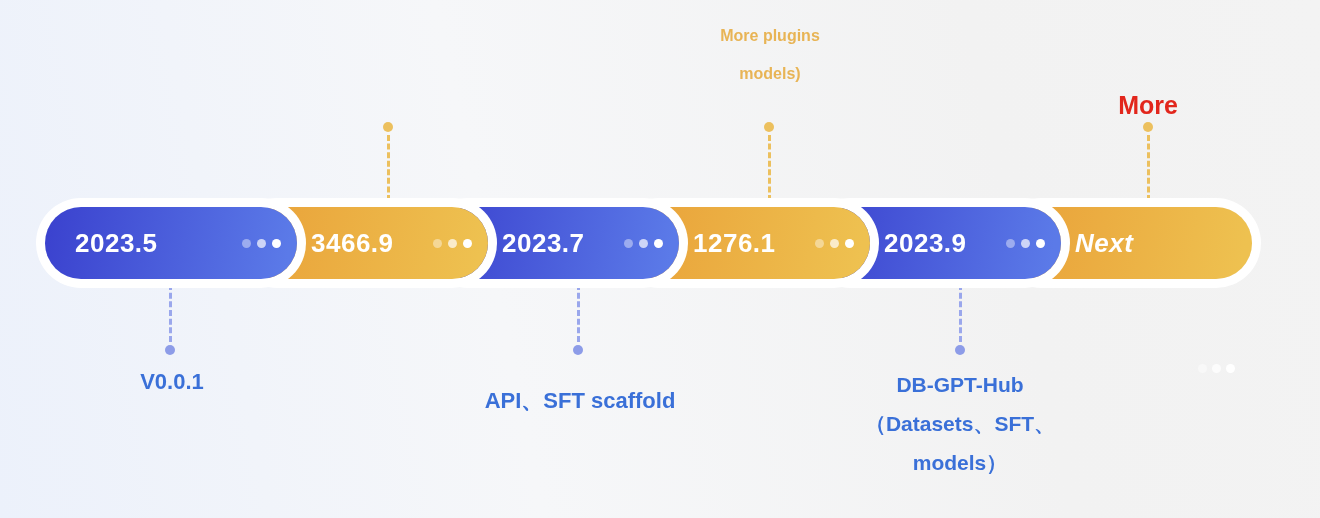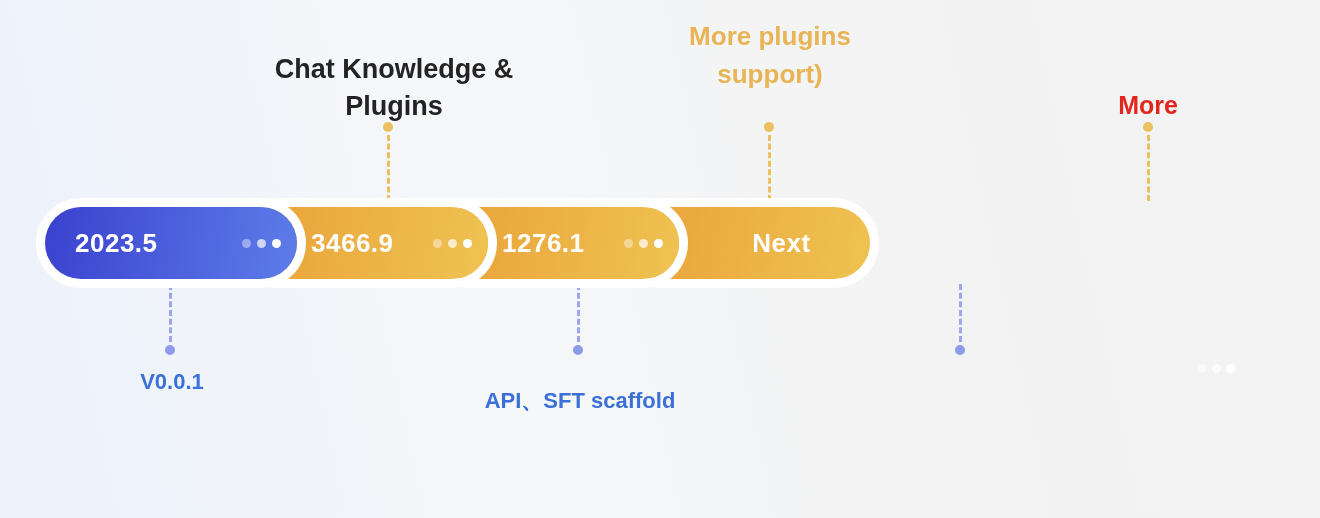--- a/index.html
+++ b/index.html
@@ -22,21 +22,21 @@
   .pill.blue { background:linear-gradient(100deg, #3a41ce 0%, #5b7ae8 95%); }
   .pill.gold { background:linear-gradient(100deg, #e9a038 0%, #eec150 95%); }
   .pill-first { width:252px; padding-left:30px; }
   .pill-mid   { width:247px; margin-left:-56px; padding-left:70px; }
   .timeline .pill:nth-child(1){ z-index:6; }
   .timeline .pill:nth-child(2){ z-index:5; }
   .timeline .pill:nth-child(3){ z-index:4; }
   .timeline .pill:nth-child(4){ z-index:3; }
   .timeline .pill:nth-child(5){ z-index:2; }
   .timeline .pill:nth-child(6){ z-index:1; }
-  .pill-next { justify-content:center; padding-right:0; }
+  .pill-next { justify-content:flex-start; padding-right:0;font-style:italic; }
   .pill .date {
     font-size:26px; font-weight:bold; color:#ffffff; letter-spacing:.5px;
     white-space:nowrap;
   }
   .pill .dots { display:flex; gap:6px; margin-left:auto; margin-right:16px; align-items:center; }
   .pill .dots i { width:9px; height:9px; border-radius:50%; background:#ffffff; display:block; }
   .pill .dots i:nth-child(1){ opacity:.42; }
   .pill .dots i:nth-child(2){ opacity:.7; }
 
   
@@ -50,44 +50,40 @@
   #conn-v001        { left:170px;  top:284px; }
   #conn-chat        { left:388px;  top:122px; }
   #conn-api         { left:578px;  top:284px; }
   #conn-moreplugins { left:769px;  top:122px; }
   #conn-hub         { left:960px;  top:284px; }
   #conn-more        { left:1148px; top:122px; }
 
   
   .annotation { position:absolute; transform:translateX(-50%); text-align:center; font-weight:bold; white-space:nowrap; }
   #ann-chat        { left:394px;  top:51px;  font-size:27px; line-height:37px; color:#232323; }
-  #ann-moreplugins { left:770px;  top:17px;  font-size:26px; line-height:38px; color:#e8b455; }
+  #ann-moreplugins { left:770px;  top:17px;  font-size:16px; line-height:38px; color:#e8b455; }
   #ann-more        { left:1148px; top:91px;  font-size:25px; color:#e2261c; }
   #ann-v001        { left:172px;  top:369px; font-size:22px; color:#3a70d8; }
   #ann-api         { left:580px;  top:386px; font-size:22px; color:#3a70d8; }
   #ann-hub         { left:960px;  top:365px; font-size:21px; line-height:39px; color:#3a70d8; }
 
   
   .bg-ellipsis { position:absolute; left:1198px; top:364px; display:flex; gap:5px; align-items:center; }
   .bg-ellipsis i { width:9px; height:9px; border-radius:50%; background:#ffffff; display:block; }
   .bg-ellipsis i:nth-child(1){ opacity:.45; }
   .bg-ellipsis i:nth-child(2){ opacity:.75; }
 </style>
 </head>
 <body>
 
 <div class="stage">
 
-  <div class="annotation" id="ann-chat">
-    <div>Chat Knowledge &amp;</div>
-    <div>Plugins</div>
-  </div>
   <div class="annotation" id="ann-moreplugins">
     <div>More plugins</div>
-    <div>support)</div>
+    <div>models)</div>
   </div>
   <div class="annotation" id="ann-more">
     <div>More</div>
   </div>
 
   <div class="conn conn-top" id="conn-chat">
     <span class="dot"></span>
     <span class="line"></span>
   </div>
   <div class="conn conn-top" id="conn-moreplugins">
@@ -109,22 +105,38 @@
         </span>
     </div>
     <div class="pill gold pill-mid">
       <span class="date">3466.9</span>
       <span class="dots">
           <i></i>
           <i></i>
           <i></i>
         </span>
     </div>
+    <div class="pill blue pill-mid">
+      <span class="date">2023.7</span>
+      <span class="dots">
+          <i></i>
+          <i></i>
+          <i></i>
+        </span>
+    </div>
     <div class="pill gold pill-mid">
       <span class="date">1276.1</span>
+      <span class="dots">
+          <i></i>
+          <i></i>
+          <i></i>
+        </span>
+    </div>
+    <div class="pill blue pill-mid">
+      <span class="date">2023.9</span>
       <span class="dots">
           <i></i>
           <i></i>
           <i></i>
         </span>
     </div>
     <div class="pill gold pill-mid pill-next">
       <span class="date">Next</span>
     </div>
   </div>
@@ -141,20 +153,25 @@
     <span class="line"></span>
     <span class="dot"></span>
   </div>
 
   <div class="annotation" id="ann-v001">
     <div>V0.0.1</div>
   </div>
   <div class="annotation" id="ann-api">
     <div>API、SFT scaffold</div>
   </div>
+  <div class="annotation" id="ann-hub">
+    <div>DB-GPT-Hub</div>
+    <div>（Datasets、SFT、</div>
+    <div>models）</div>
+  </div>
 
   <div class="bg-ellipsis">
       <i></i>
       <i></i>
       <i></i>
     </div>
 
 </div>
 
 </body></html>

